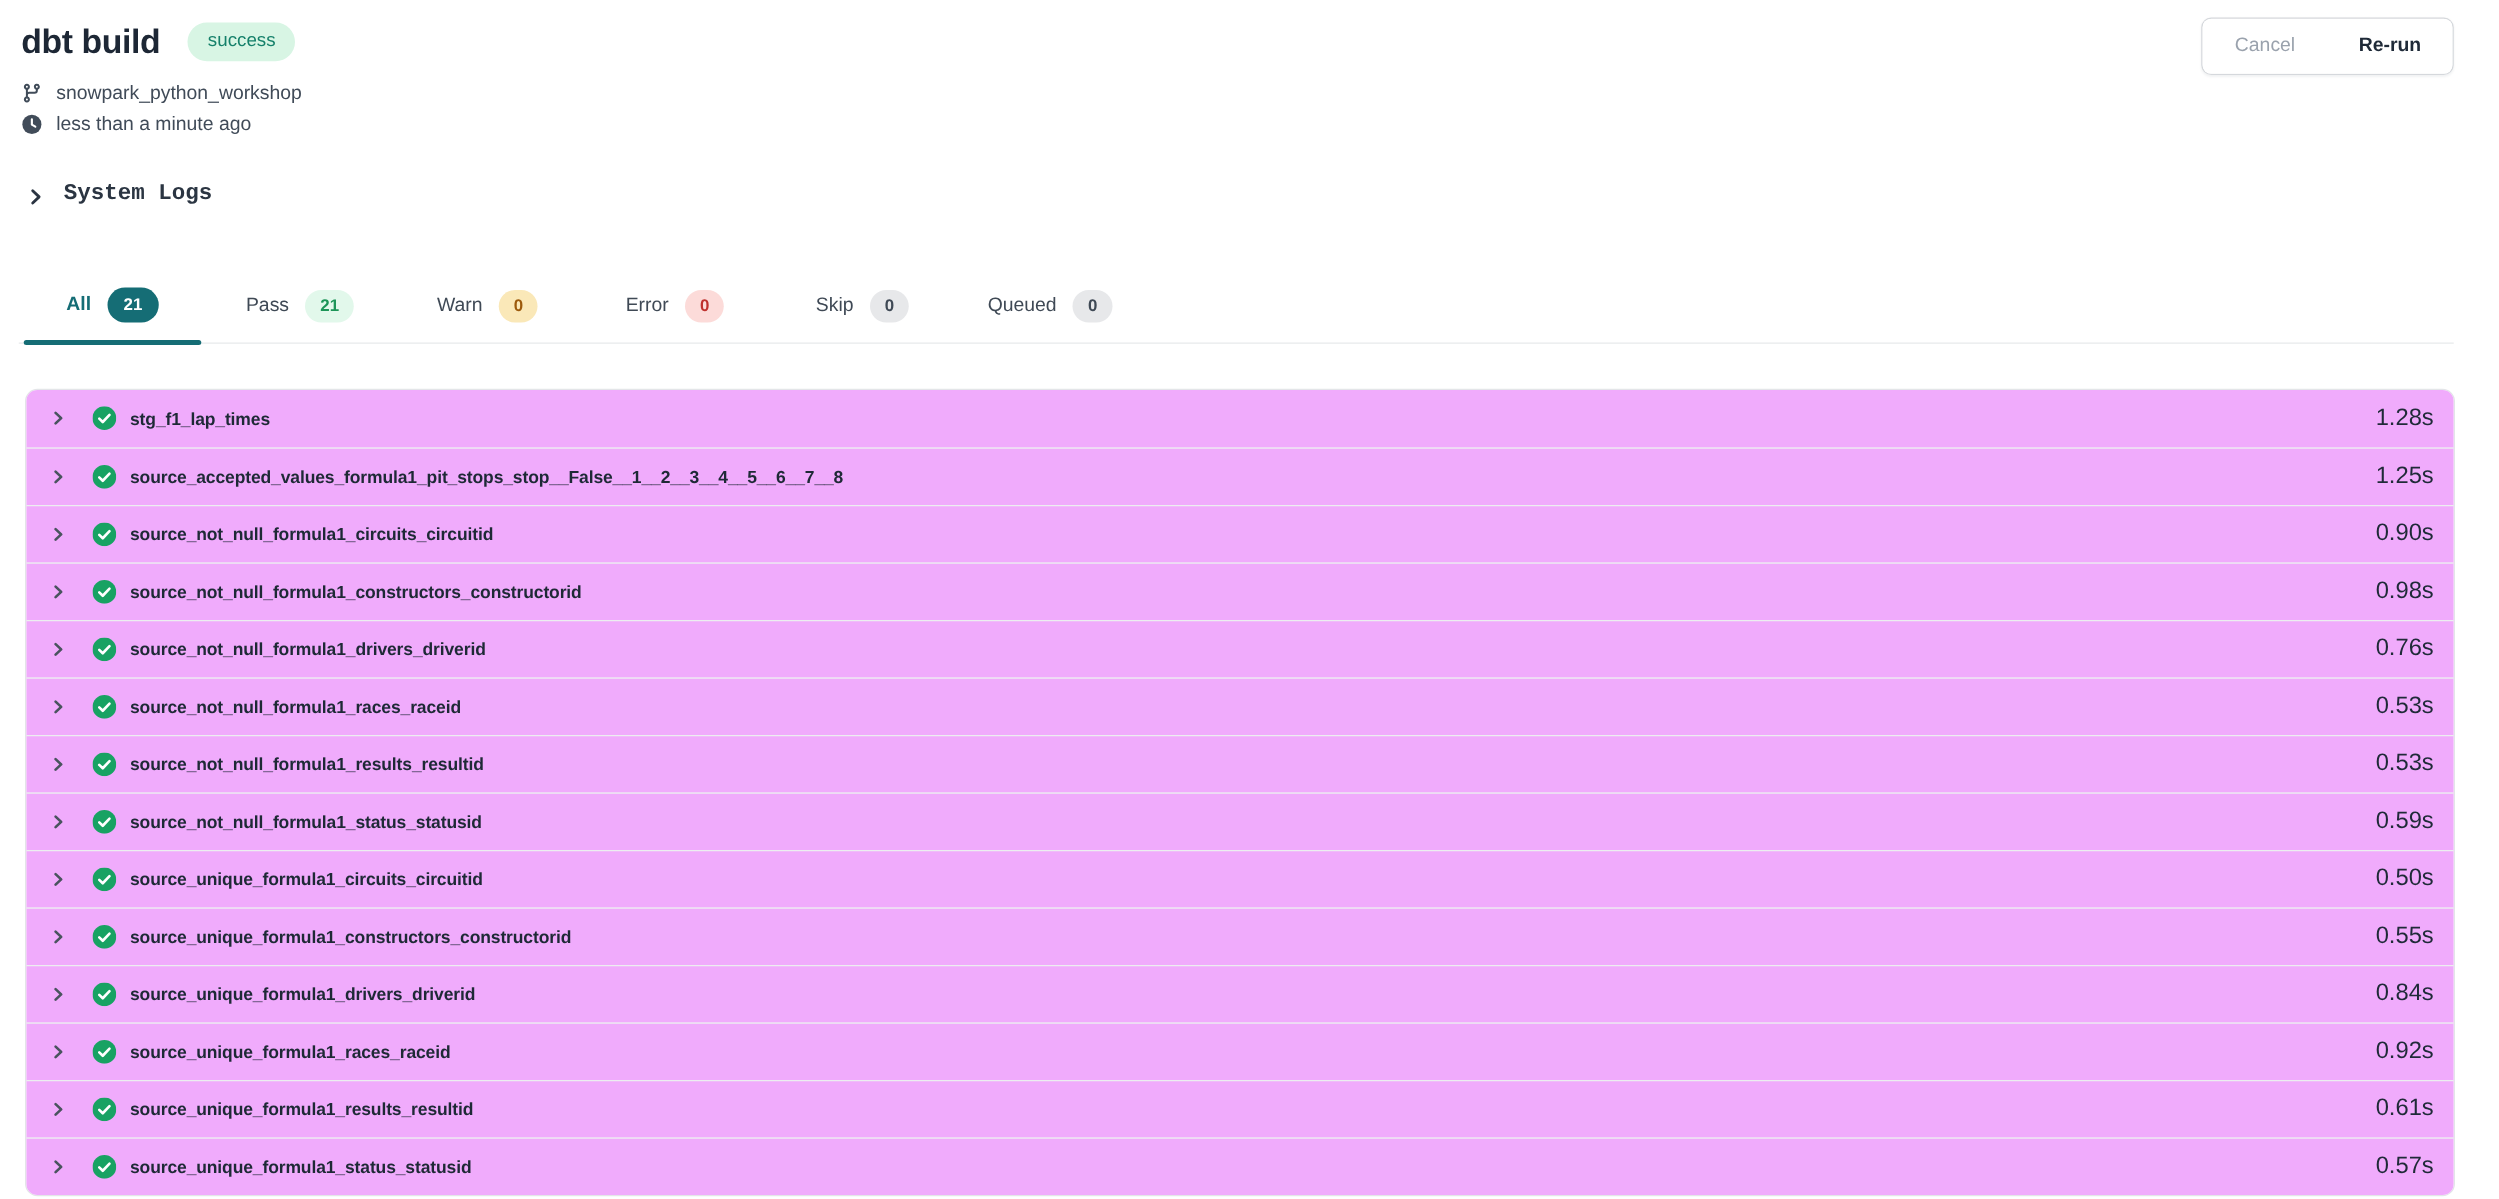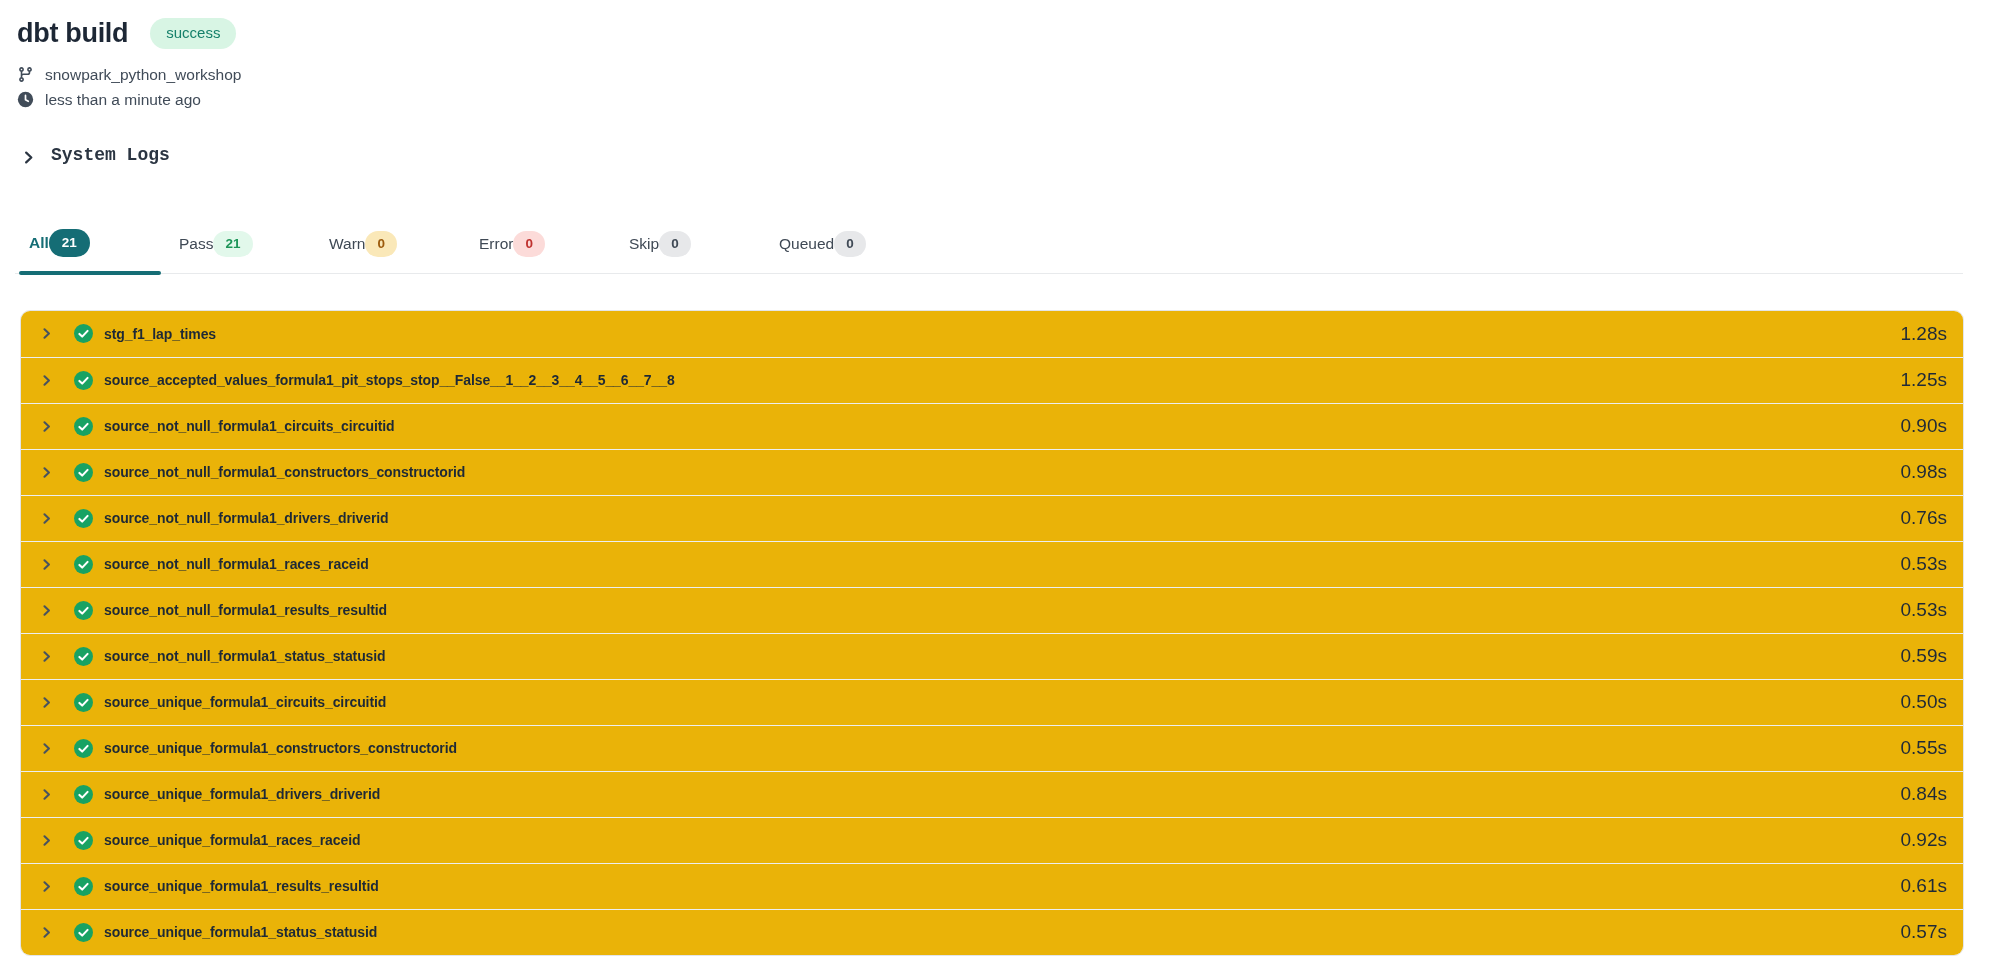--- a/index.html
+++ b/index.html
@@ -50,21 +50,21 @@
 
   
   .tabs {
     margin: 56px 36px 0 15px;
     display: flex; align-items: flex-end;
     border-bottom: 1px solid #e8eaec;
   }
   .tab {
     position: relative;
     min-width: 150px;
-    display: flex; align-items: center; 
+    display: flex; justify-content: center; align-items: center; gap: 13px;
     padding: 4px 14px 16px 14px;
     cursor: pointer; background: none; border: none; font-family: inherit;
   }
   .tab .tab-label { font-size: 15.5px; font-weight: 500; color: #3f4955; }
   .tab.active .tab-label { color: var(--teal, #156d75); font-weight: 700; }
   .tab.active::after {
     content: ""; position: absolute; left: 4px; right: 4px; bottom: -2px;
     height: 4px; background: var(--teal, #156d75); border-radius: 2px;
   }
   .count-badge {
@@ -79,21 +79,21 @@
   .tab-queued .count-badge { background: var(--neutral-bg, #e7e8ea); color: var(--neutral-text, #3f4955); }
 
   
   .results {
     margin: 36px 35px 0 20px;
     border: 1px solid #e3e5e8; border-radius: 10px;
     background: #fff; overflow: hidden;
   }
   .row {
     height: 46px; display: flex; align-items: center;
-    padding: 0 16px 0 14px; cursor: pointer; background: #eab308;
+    padding: 0 16px 0 14px; cursor: pointer; background: #f0abfc;
   }
   .row + .row { border-top: 1px solid #eceef0; }
   .row-chevron { width: 22px; display: inline-flex; justify-content: center; color: #49535e; }
   .row-status { margin-left: 17px; display: inline-flex; }
   .row-name {
     margin-left: 11px; font-size: 14px; font-weight: 700; color: #1e2936;
     letter-spacing: -0.1px; white-space: nowrap;
   }
   .row-duration { margin-left: auto; font-size: 19px; font-weight: 500; color: #1f2a38; }
 </style>
@@ -101,20 +101,24 @@
 <body>
 
 
 
 <div class="header">
   <div class="title-row">
     <span class="page-title">dbt build</span>
     <span class="status-badge">success</span>
   </div>
 
+  <div class="actions">
+    <button class="btn-cancel">Cancel</button>
+    <button class="btn-rerun">Re-run</button>
+  </div>
 
   <div class="meta">
     <div class="meta-row">
       <span class="meta-icon">
         <svg width="17" height="17" viewBox="0 0 16 16" fill="var(--icon-slate, #414c59)">
           <path d="M9.5 3.25a2.25 2.25 0 1 1 3 2.122V6A2.5 2.5 0 0 1 10 8.5H6a1 1 0 0 0-1 1v1.128a2.251 2.251 0 1 1-1.5 0V5.372a2.25 2.25 0 1 1 1.5 0v1.836A2.493 2.493 0 0 1 6 7h4a1 1 0 0 0 1-1v-.628A2.25 2.25 0 0 1 9.5 3.25Zm-6 0a.75.75 0 1 0 1.5 0 .75.75 0 0 0-1.5 0Zm8.25-.75a.75.75 0 1 0 0 1.5.75.75 0 0 0 0-1.5ZM4.25 12a.75.75 0 1 0 0 1.5.75.75 0 0 0 0-1.5Z"></path>
         </svg>
       </span>
       <span class="txt">snowpark_python_workshop</span>
     </div>

